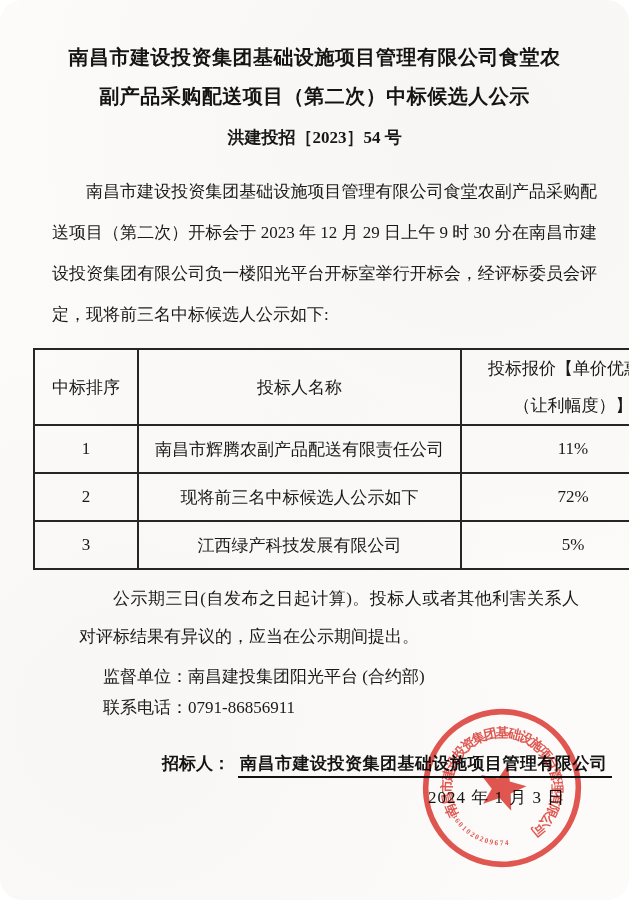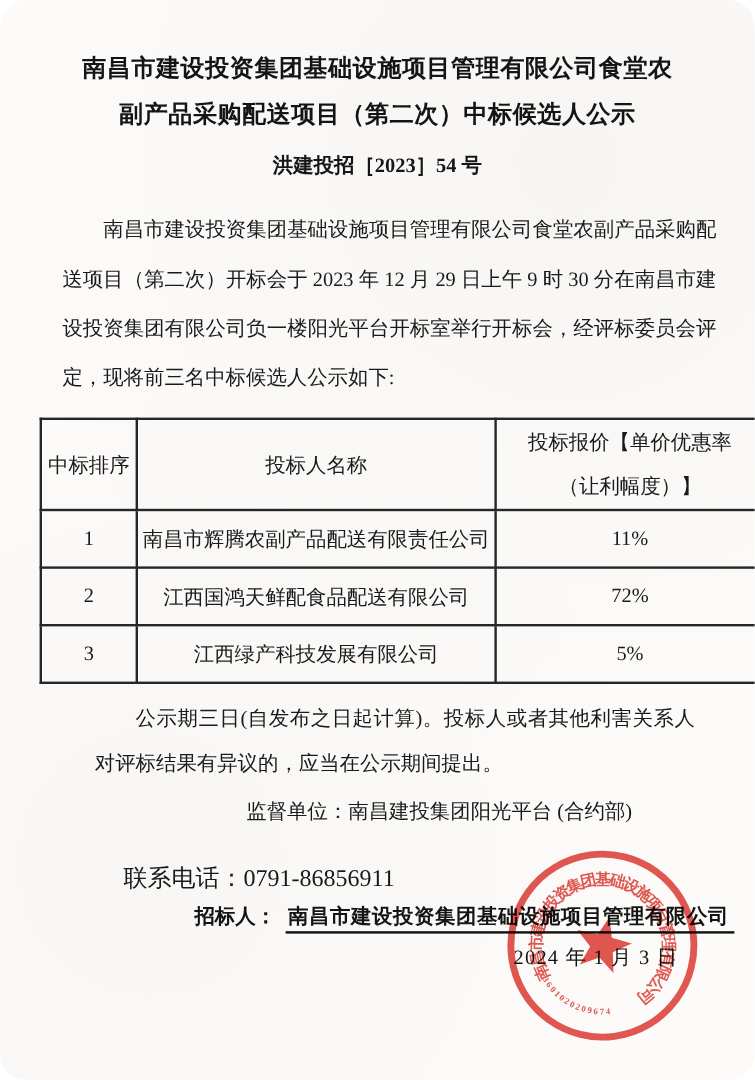--- a/index.html
+++ b/index.html
@@ -28,29 +28,29 @@
     margin:13px 0 0 33px;border-collapse:collapse;table-layout:fixed;width:559px;
     font-size:17px;color:#191919;
   }
   table.candidates th,table.candidates td{
     border:2px solid #262626;font-weight:normal;text-align:center;vertical-align:middle;
     overflow:hidden;
   }
   .col-rank{width:74px;}
   .col-name{width:293px;}
   .col-rate{width:192px;}
-  table.candidates thead th{height:74px;line-height:37px;padding:0 2px;}
+  table.candidates thead th{height:74px;line-height:37px;padding:0 14px;}
   table.candidates thead th.col-rate{padding:0 15px;}
   table.candidates tbody td{height:44px;}
   .notice-para{
     margin:10px 50px 0 79px;font-size:17px;line-height:38px;
     text-align:justify;text-indent:2em;color:#191919;
   }
-  .supervisor-line{margin:10px 0 0 103px;font-size:17px;line-height:22px;color:#191919;text-align:center;}
-  .phone-line{margin:33px 0 0 103px;font-size:20px;line-height:22px;color:#191919;}
+  .supervisor-line{margin:10px 0 0 103px;font-size:17px;line-height:22px;color:#191919;}
+  .phone-line{margin:9px 0 0 103px;font-size:17px;line-height:22px;color:#191919;}
   .bidder-line{position:absolute;left:162px;top:752px;font-size:17px;color:#141414;white-space:nowrap;}
   .bidder-label{font-weight:bold;margin-right:8px;}
   .bidder-name{
     font-weight:bold;border-bottom:2px solid #111;padding:0 4px 3px 2px;letter-spacing:0.5px;
   }
   .date-line{position:absolute;left:428px;top:786px;font-size:17px;color:#141414;letter-spacing:1px;white-space:nowrap;}
   .seal{
     position:absolute;left:420px;top:706px;width:164px;height:164px;
     mix-blend-mode:multiply;opacity:0.88;pointer-events:none;
   }
@@ -79,21 +79,21 @@
       </tr>
     </thead>
     <tbody>
       <tr>
         <td>1</td>
         <td>南昌市辉腾农副产品配送有限责任公司</td>
         <td>11%</td>
       </tr>
       <tr>
         <td>2</td>
-        <td>江西国鸿天鲜配食品配送有限公司</td>
+        <td>现将前三名中标候选人公示如下</td>
         <td>72%</td>
       </tr>
       <tr>
         <td>3</td>
         <td>江西绿产科技发展有限公司</td>
         <td>5%</td>
       </tr>
     </tbody>
   </table>
 

